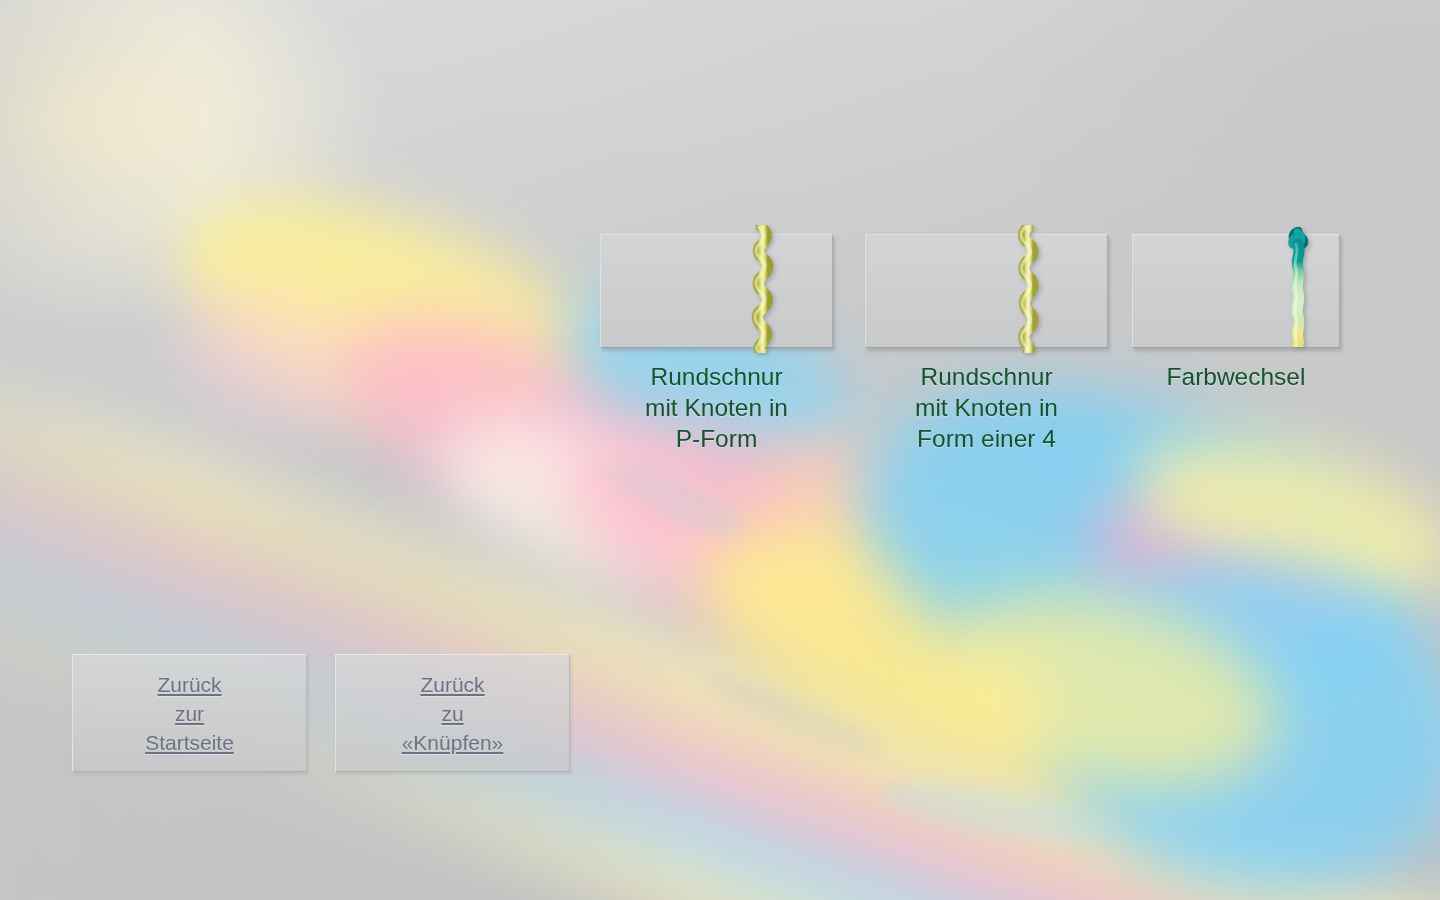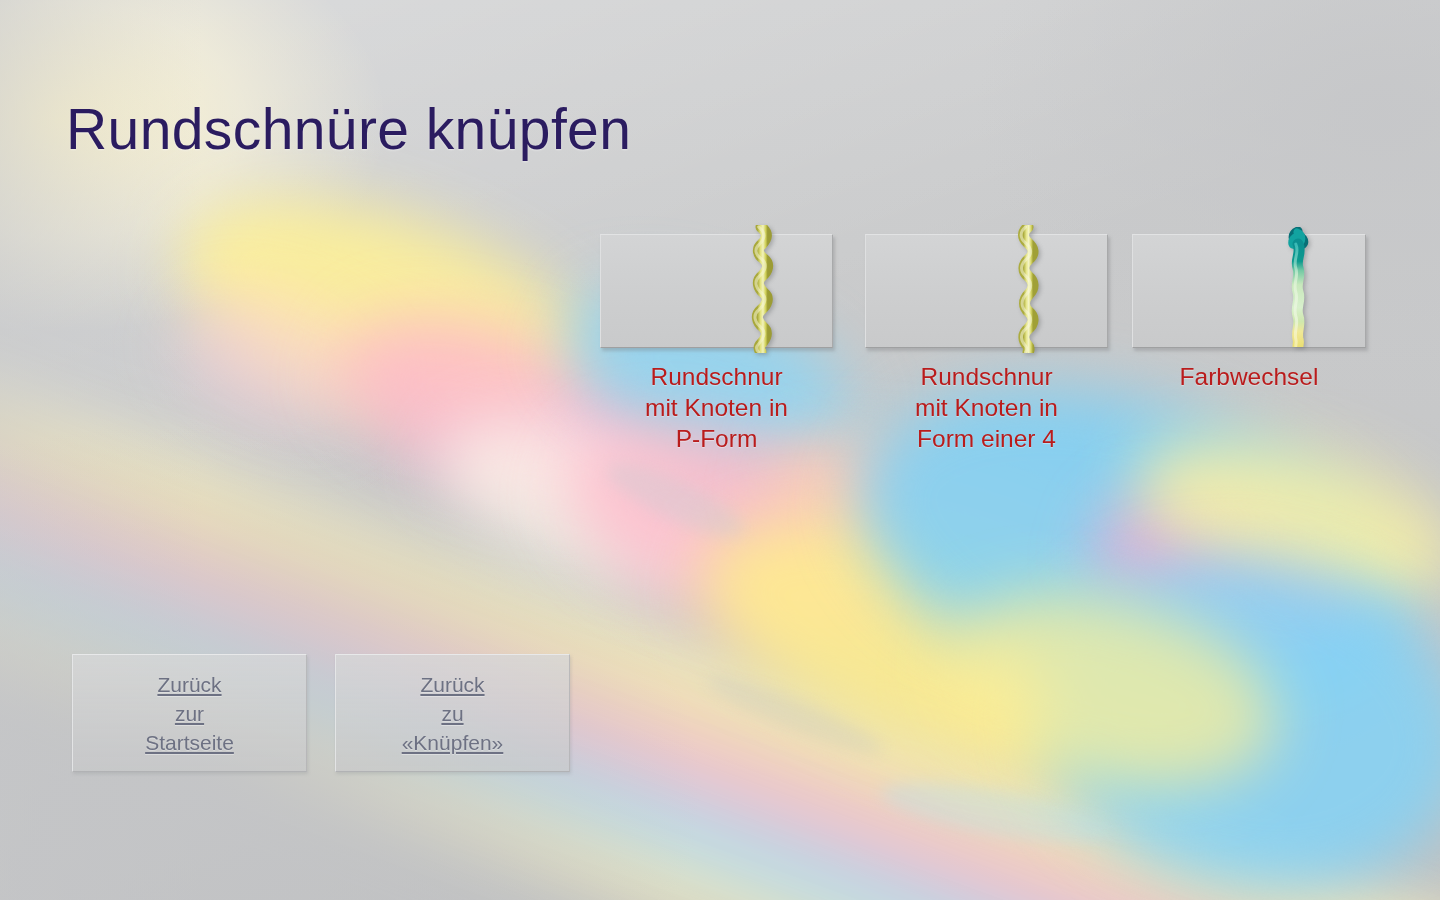--- a/index.html
+++ b/index.html
@@ -148,21 +148,21 @@
   }
 
   .card {
     position: relative;
     display: flex;
     flex-direction: column;
     align-items: center;
   }
   .card.c1 { width: 233px; }
   .card.c2 { width: 243px; margin-left: 32px; }
-  .card.c3 { width: 234px; margin-left: 24px; }
+  .card.c3 { width: 208px; margin-left: 24px; }
 
   .card-frame {
     position: relative;
     width: 100%;
     height: 114px;
     background: linear-gradient(to bottom, #d3d4d5 0%, #cdcecf 55%, #c9cacb 100%);
     border-top: 1px solid #e2e3e4;
     border-left: 1px solid #dfe0e1;
     border-right: 1px solid #a8a9aa;
     border-bottom: 1px solid #9fa0a1;
@@ -180,21 +180,21 @@
     filter: drop-shadow(2px 2px 2px rgba(110,112,116,0.45));
   }
   .card.c3 .cord { left: 152px; top: -8px; height: 120px; }
 
   
   .caption {
     margin-top: 13px;
     text-align: center;
     font-size: 24.5px;
     line-height: 31px;
-    color: #b91c1c;
+    color: #14532d;
     text-shadow: 0 1px 1px rgba(255,255,255,0.40);
     white-space: pre-line;
   }
 
   
   .nav-buttons {
     position: absolute;
     left: 72px;
     top: 654px;
     display: flex;
@@ -250,21 +250,20 @@
     <div class="strand s-yellow-3"></div>
     <div class="strand s-cyan-3"></div>
     <div class="strand s-yellow-4"></div>
     <div class="fray f1"></div>
     <div class="fray f3"></div>
     <div class="fray f2"></div>
   </div>
 
   <div class="bg-layer bg-vignette"></div>
 
-  <h1 class="page-title">Rundschnüre knüpfen</h1>
 
   <div class="cards">
 
     <div class="card c1">
       <div class="card-frame">
         <svg class="cord" viewBox="0 0 26 128">
           <defs>
             <linearGradient id="g1" x1="0" y1="0" x2="1" y2="0">
               <stop offset="0%" stop-color="#a8a83a"></stop>
               <stop offset="30%" stop-color="#e2e27e"></stop>

